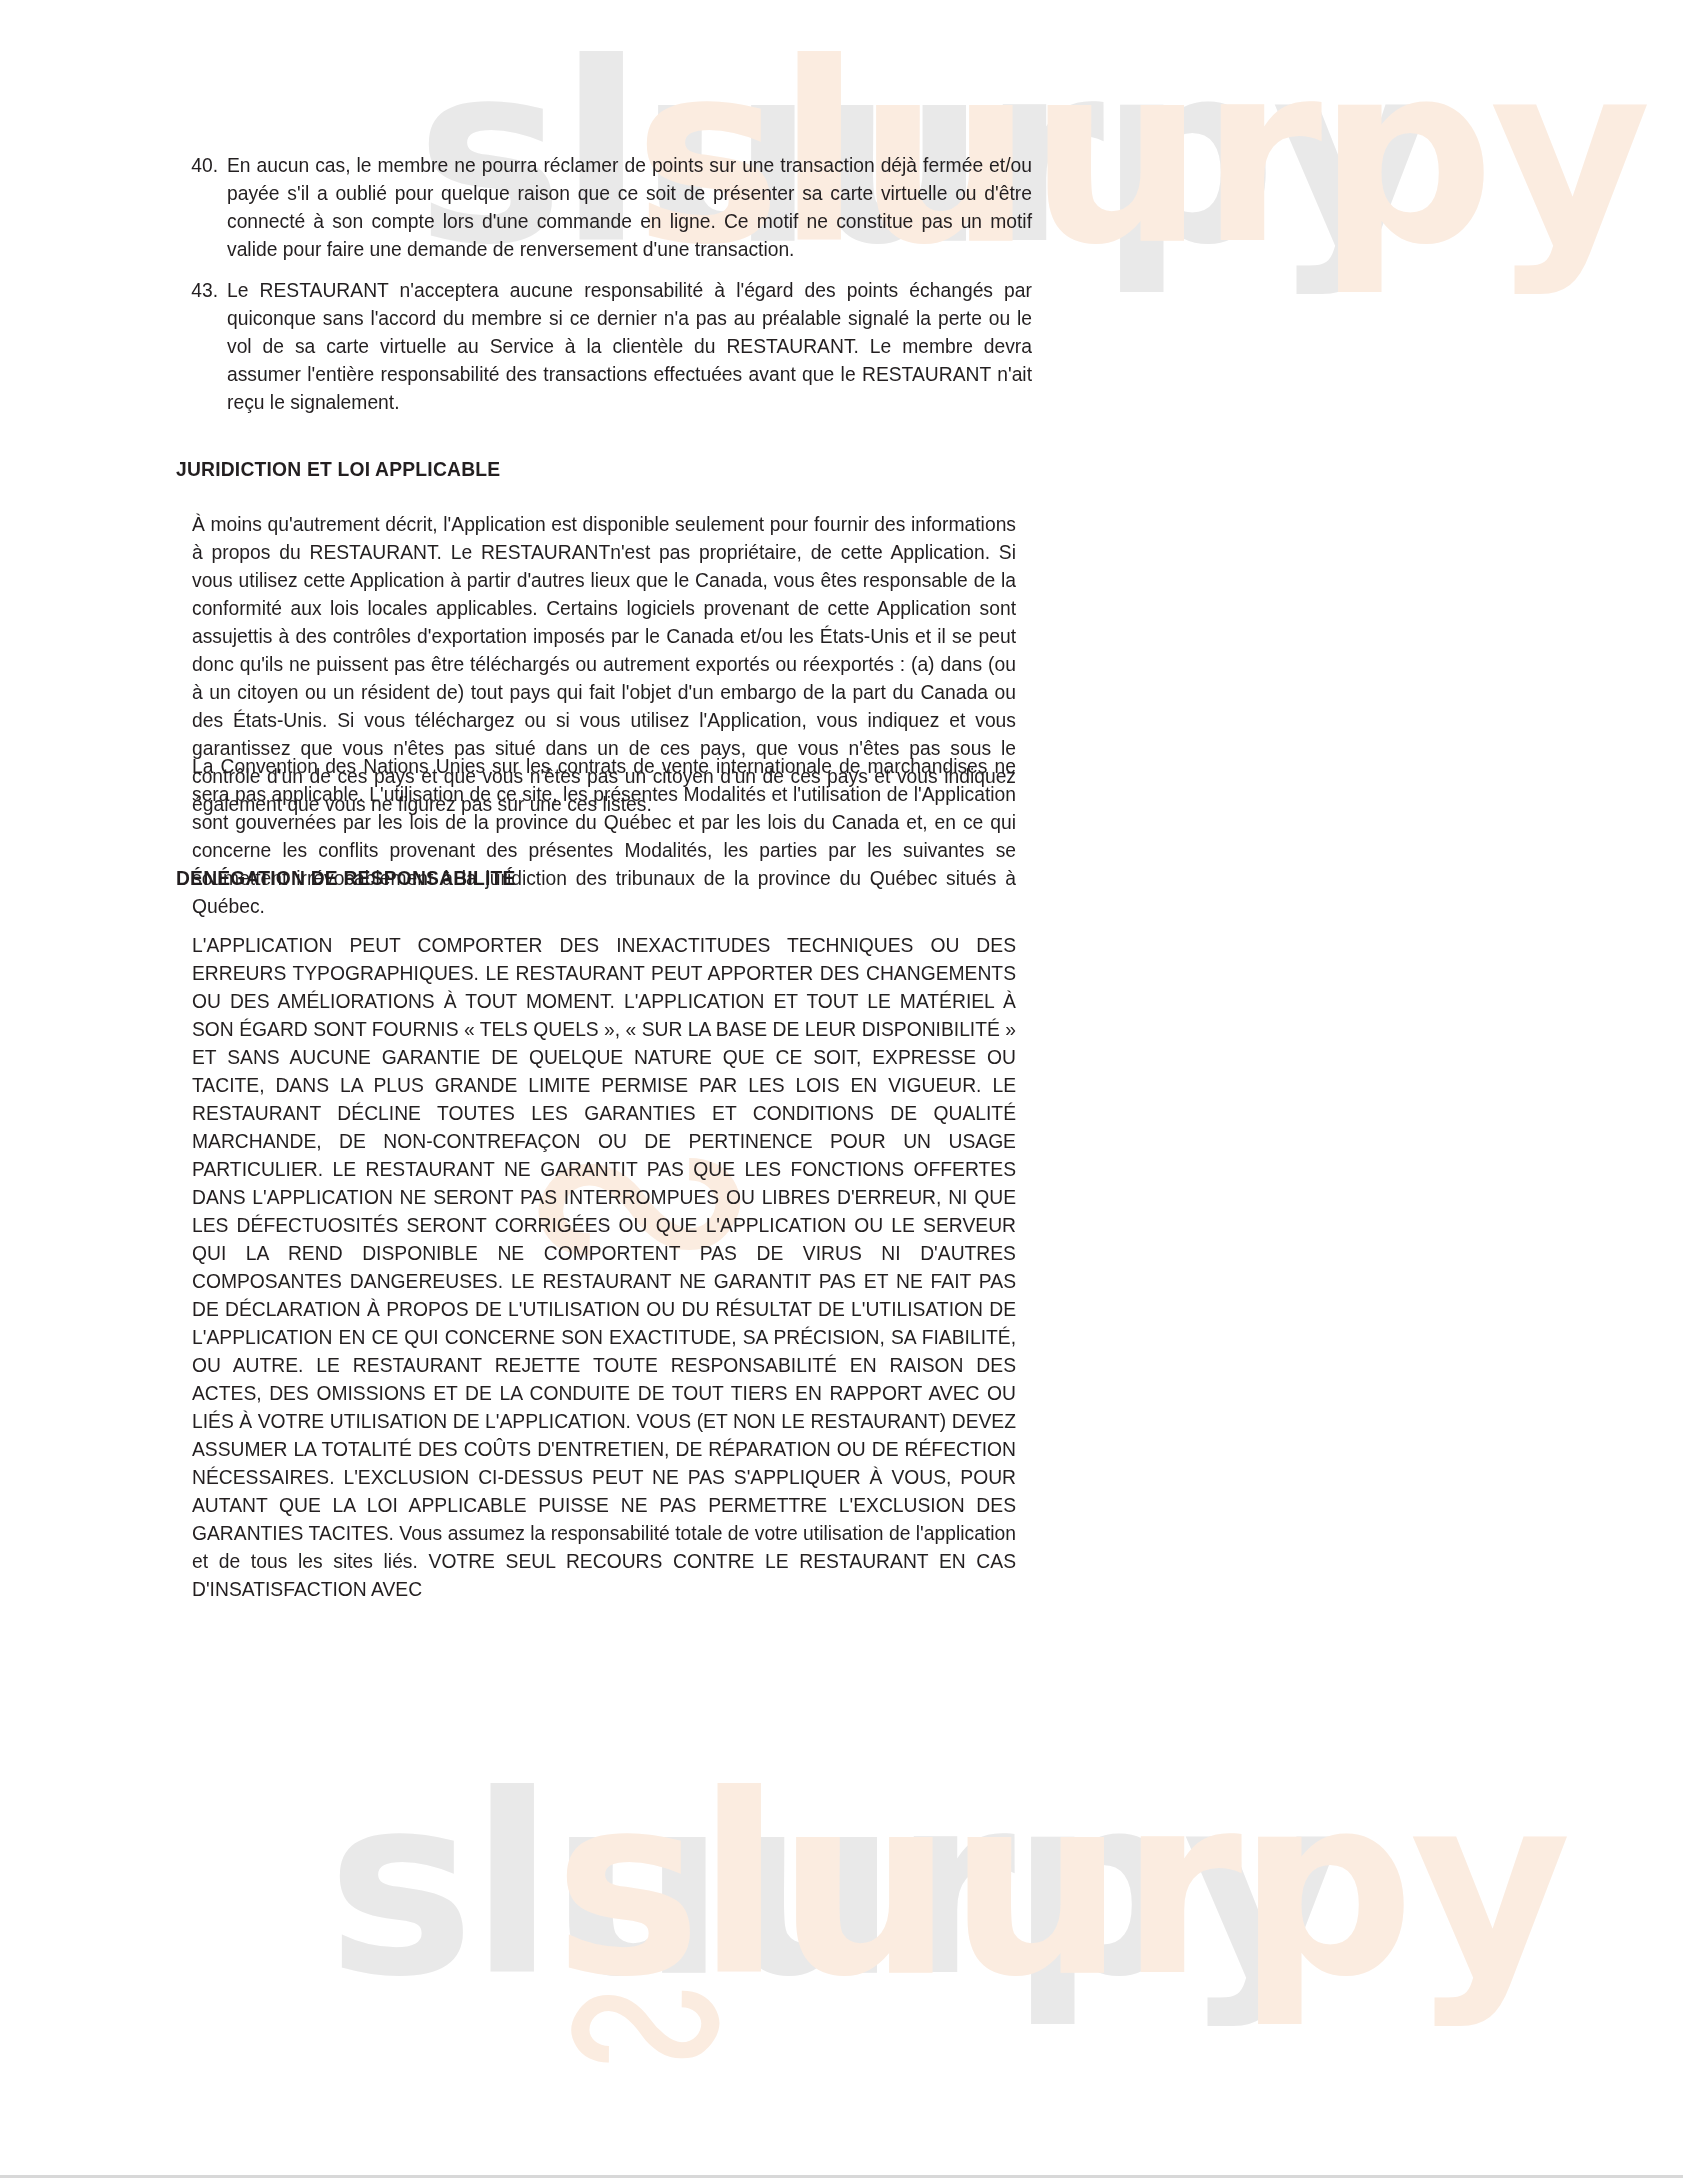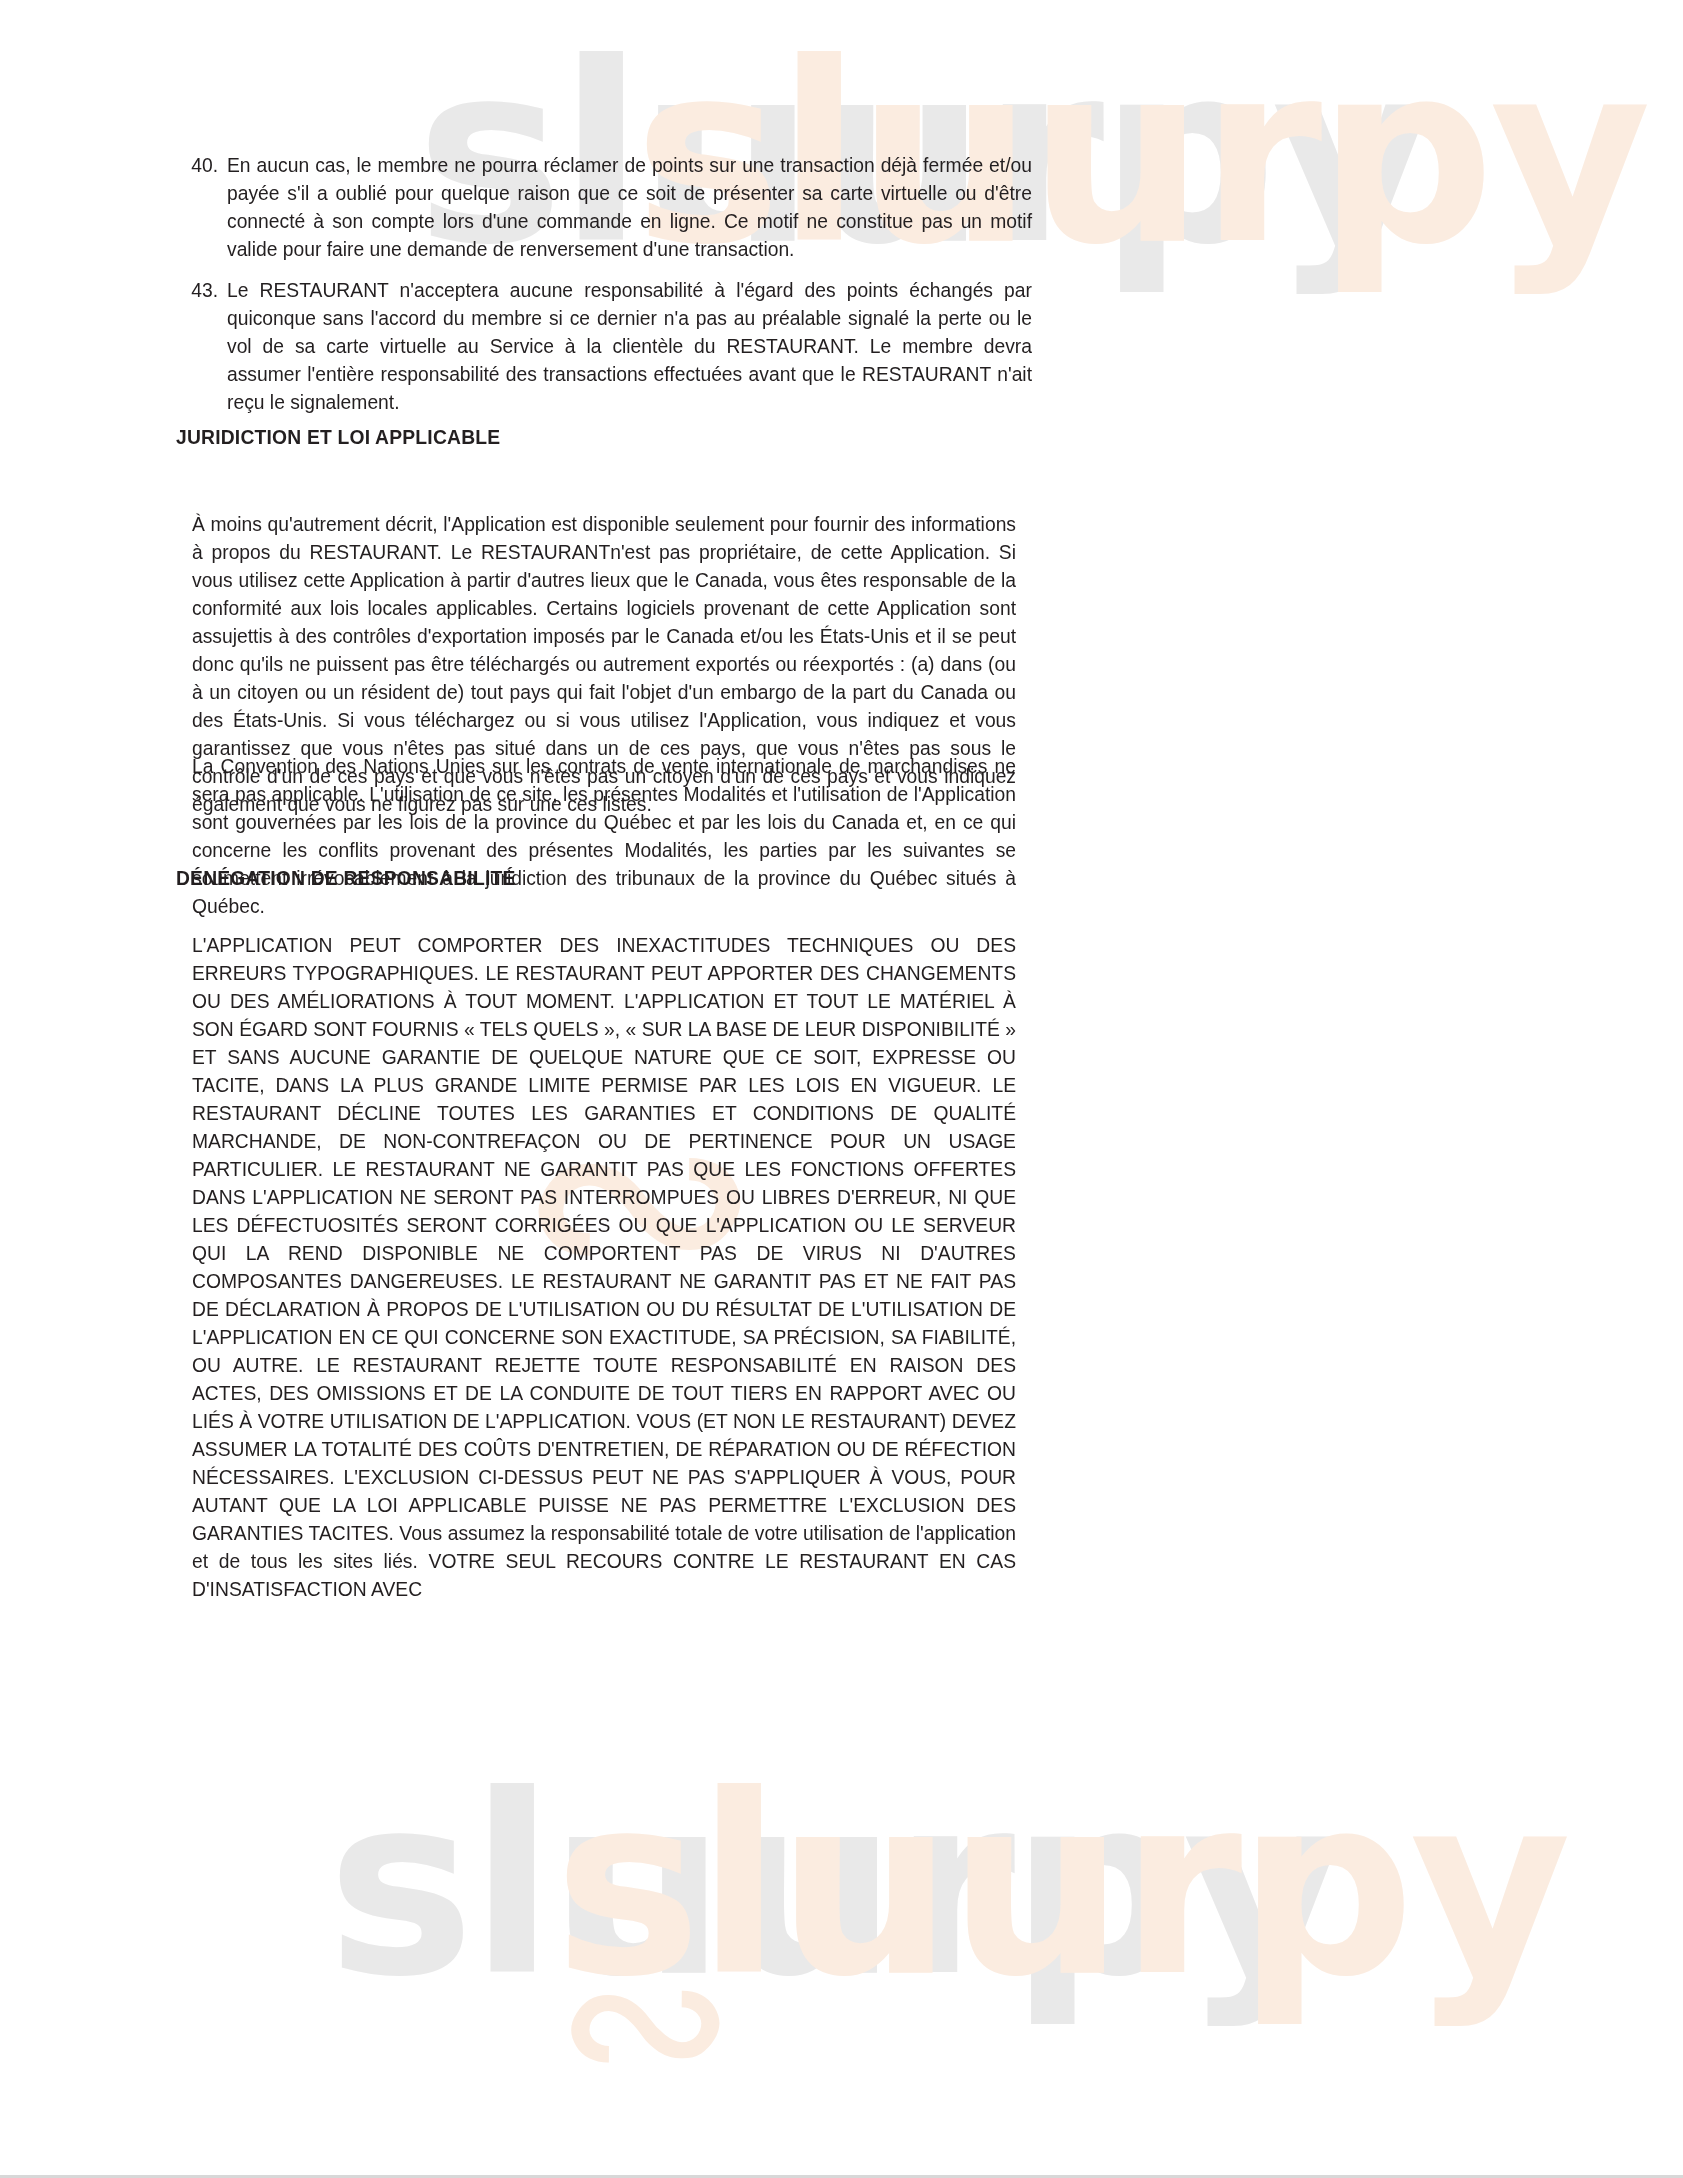--- a/index.html
+++ b/index.html
@@ -119,21 +119,21 @@
   h2.section-heading {
     margin: 0;
     font-size: 19.3px;
     line-height: 28px;
     font-weight: 700;
     letter-spacing: 0.2px;
     text-align: left;
   }
 
   .block-list-top { position: absolute; top: 139px; left: 0; width: 856px; }
-  .block-juridiction-heading { position: absolute; top: 424px; left: 0; width: 856px; }
+  .block-juridiction-heading { position: absolute; top: 456px; left: 0; width: 856px; }
   .block-juridiction-para { position: absolute; top: 495px; left: 0; width: 856px; }
   .block-convention { position: absolute; top: 737px; left: 0; width: 856px; }
   .block-denegation-heading { position: absolute; top: 865px; left: 0; width: 856px; }
   .block-disclaimer { position: absolute; top: 916px; left: 0; width: 856px; }
 
   .uc-block p {
     text-align: justify;
     text-align-last: left;
   }
 </style>

